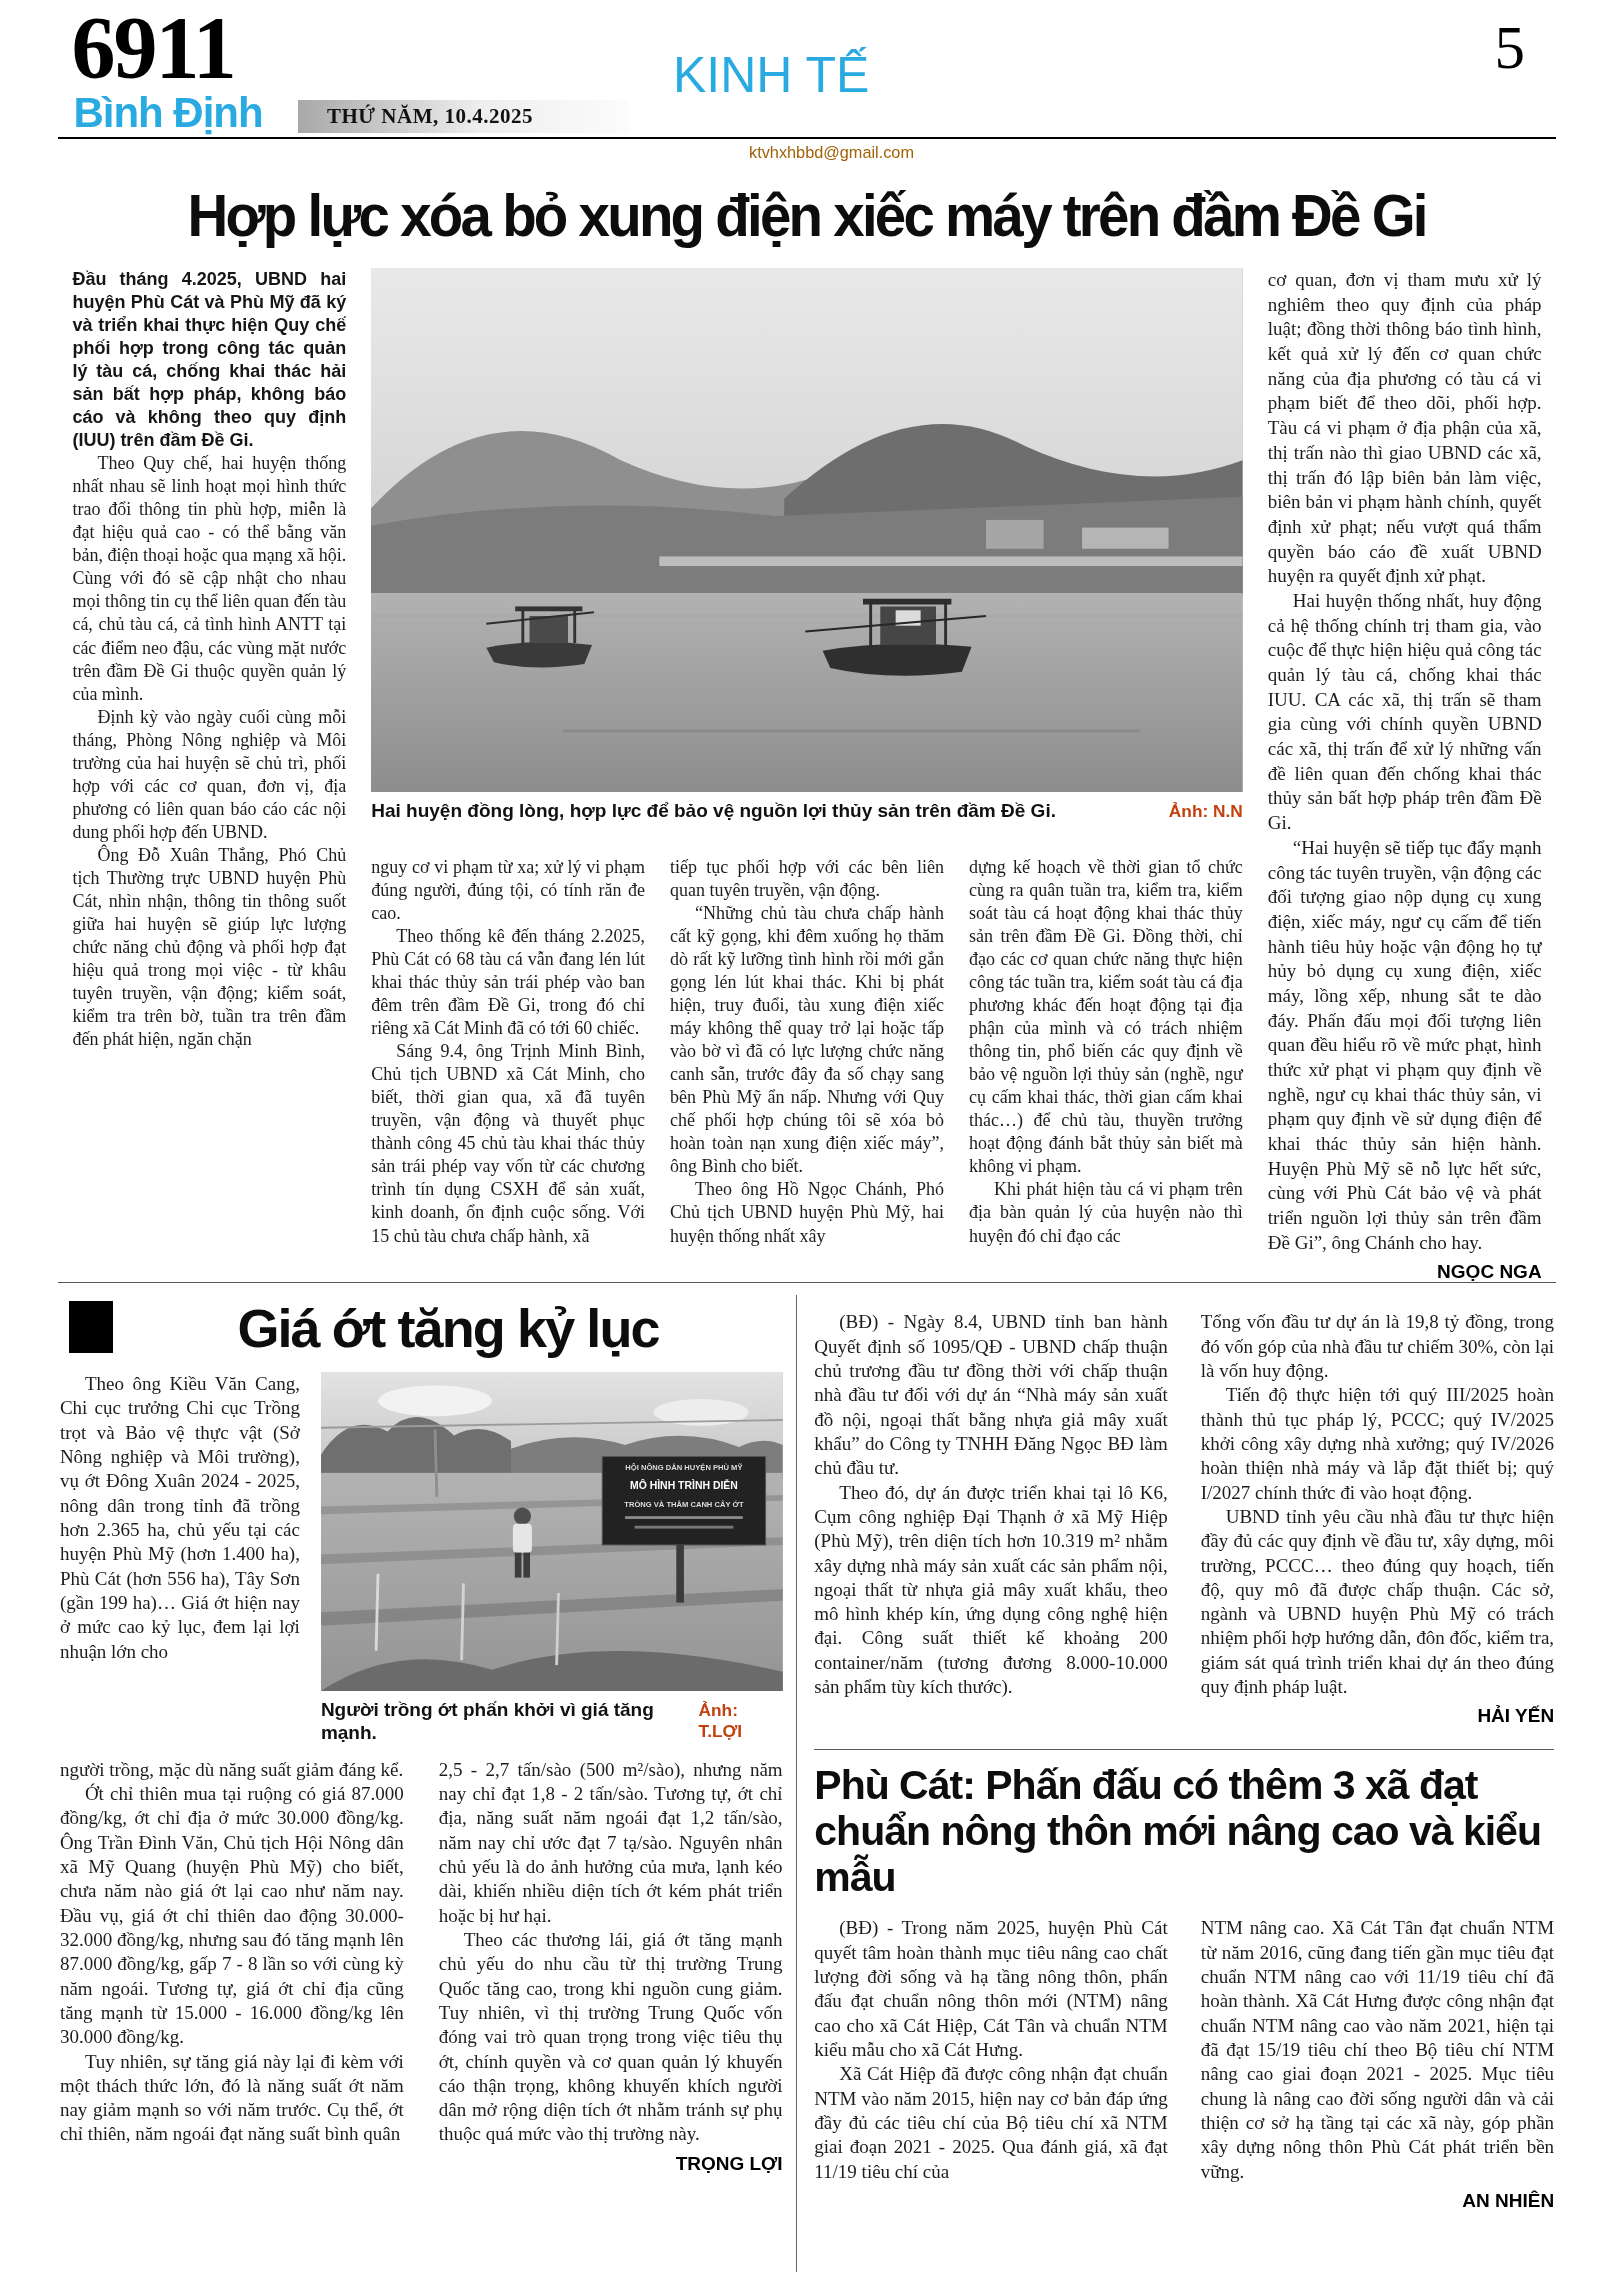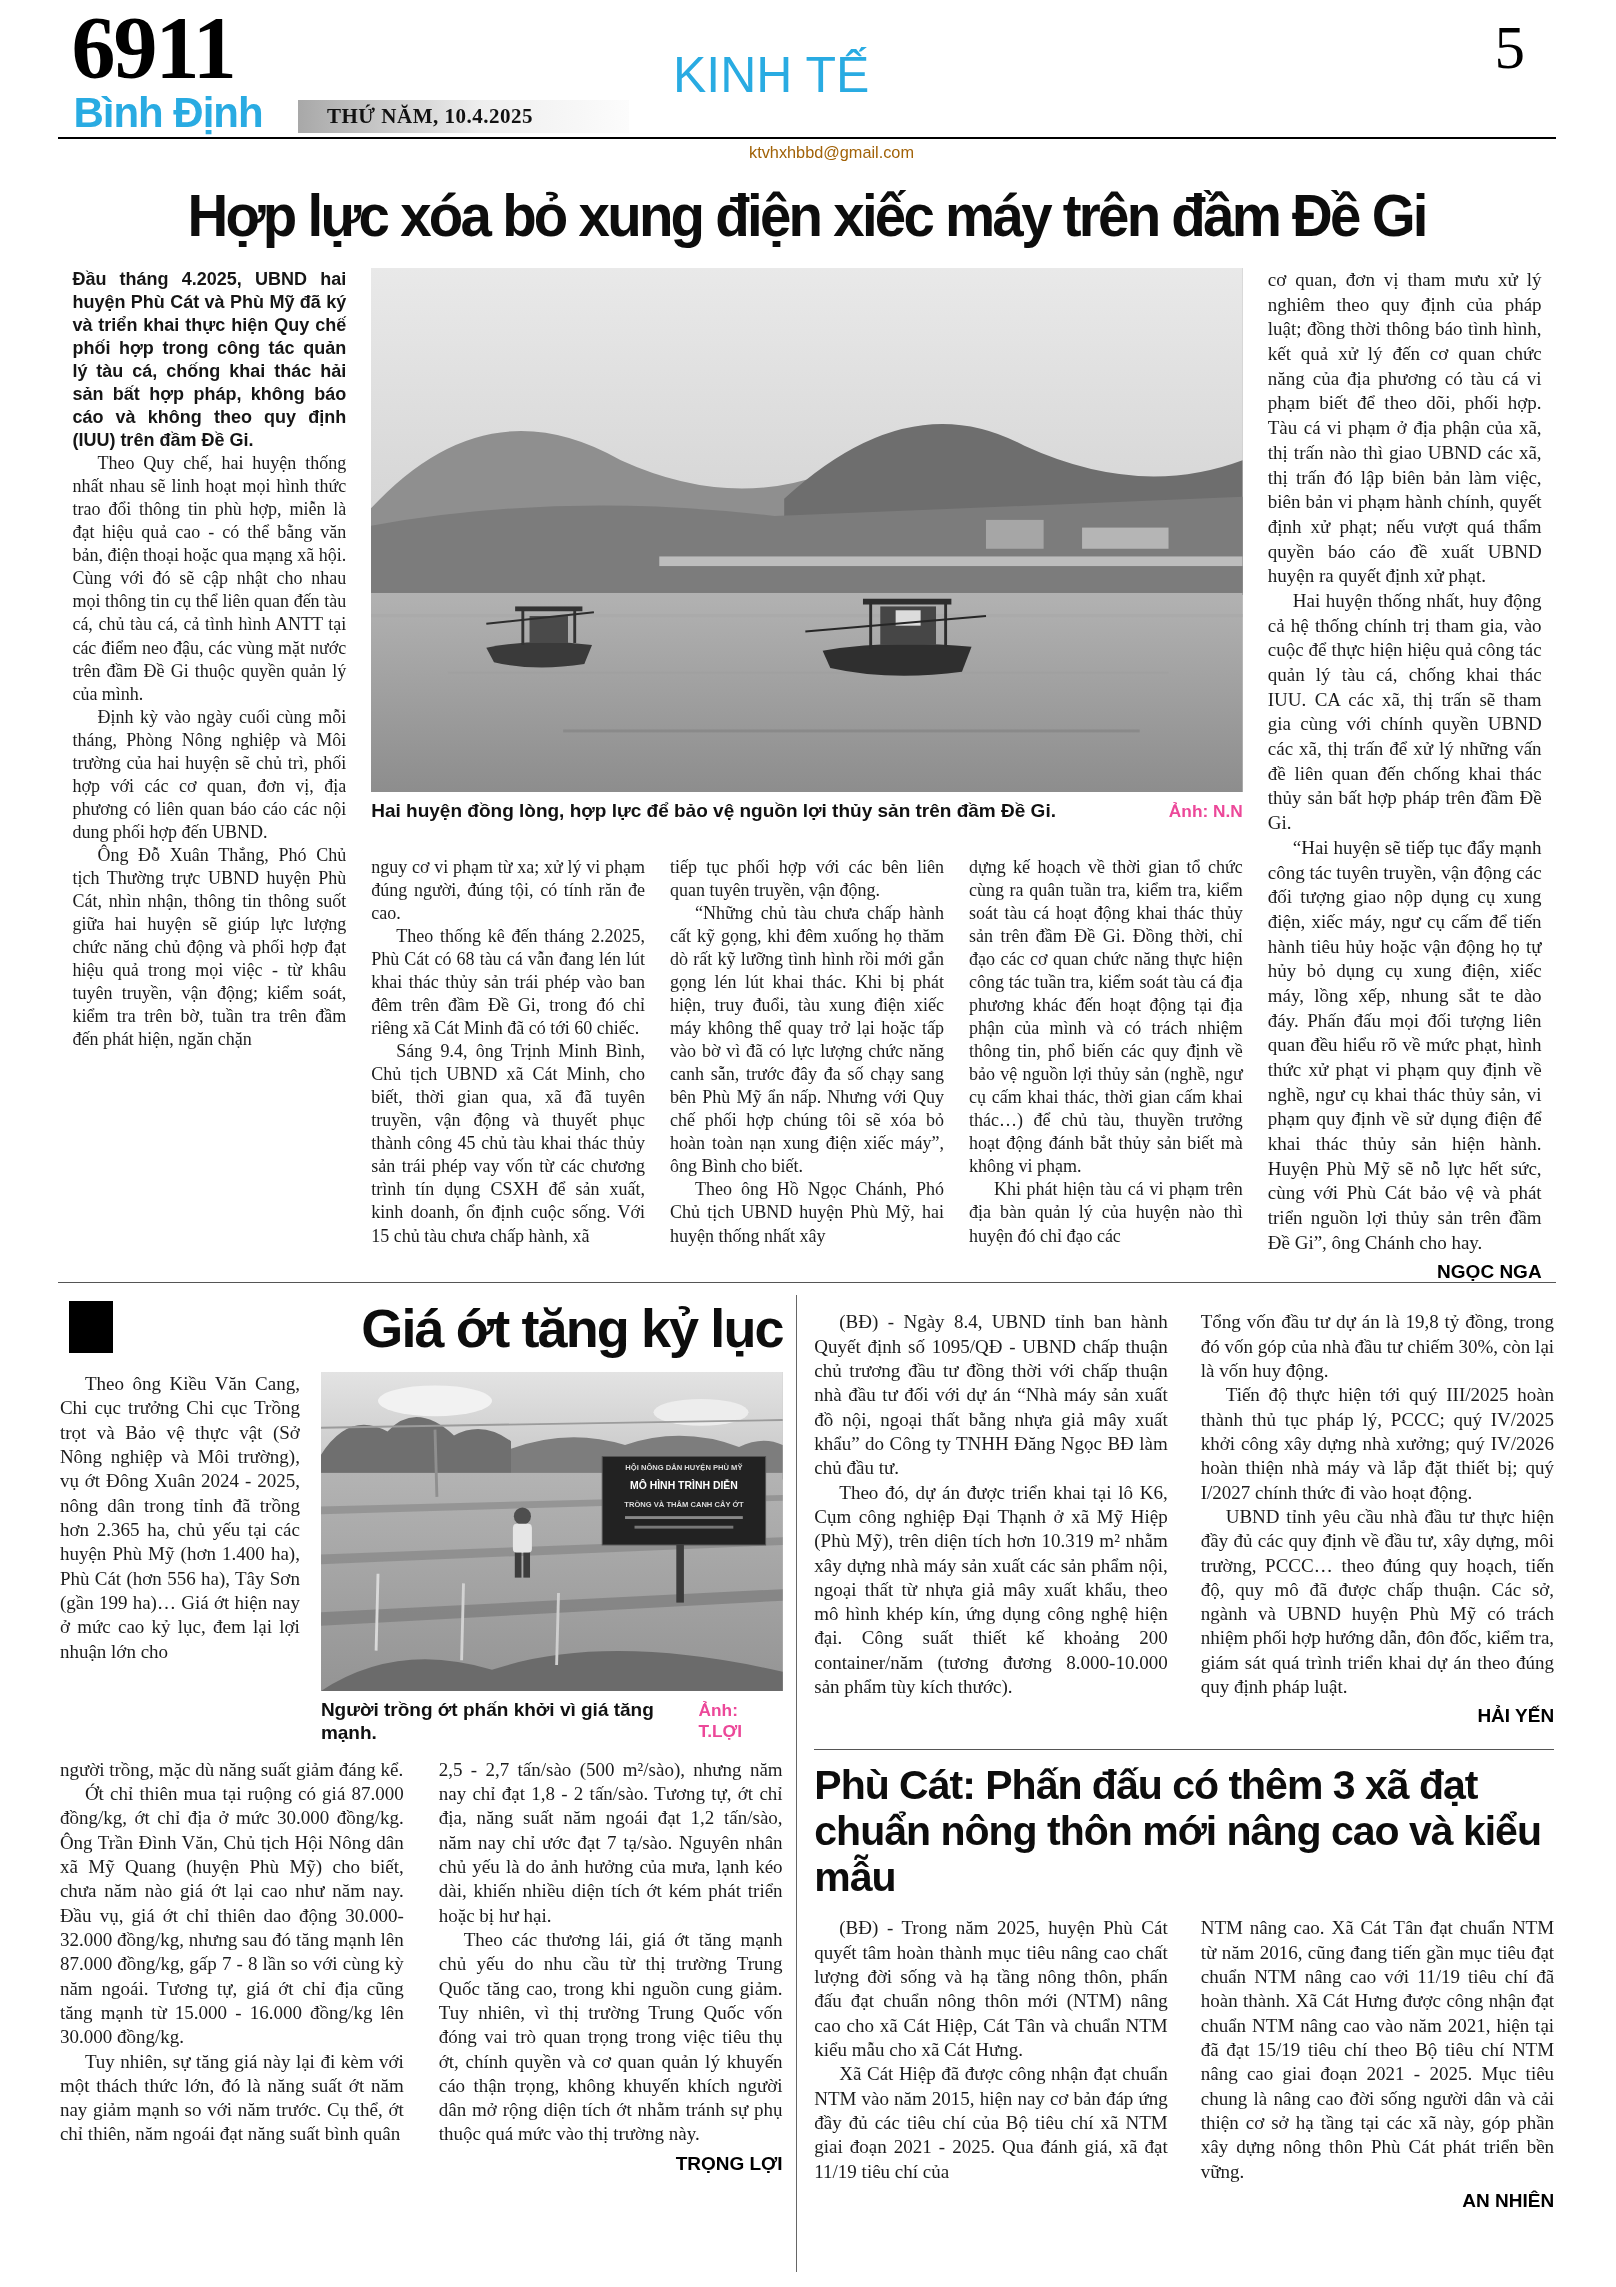--- a/index.html
+++ b/index.html
@@ -30,30 +30,30 @@
   .bodytxt p{margin:0;font-size:18px;line-height:1.28;text-align:justify;}
   .bodytxt p.ind{text-indent:25px;}
   .c1{grid-area:1/1/3/2;}
   .fig1{grid-area:1/2/2/5;margin:0;}
   .c5{grid-area:1/5/3/6;}
   .c5 p{font-size:19px;line-height:1.3;}
   .c2{grid-area:2/2/3/3;} .c3{grid-area:2/3/3/4;} .c4{grid-area:2/4/3/5;}
   .photo1{width:100%;height:524px;display:block;background:#c9c9c9;}
   .caption{display:flex;justify-content:space-between;align-items:baseline;margin-top:7.7px;}
   .caption .cap{font:700 19px/1.2 "Liberation Sans",sans-serif;color:#111;}
-  .caption .credit{font:700 17.3px/1.2 "Liberation Sans",sans-serif;color:#ec4899;}
+  .caption .credit{font:700 17.3px/1.2 "Liberation Sans",sans-serif;color:#c2410c;}
   .byline{font:700 19px/1.2 "Liberation Sans",sans-serif;text-align:right;margin-top:5.8px;color:#000;}
   
   .sect-rule{position:absolute;left:58px;right:61px;top:1282px;height:1px;background:#555;}
   
   .bottom{position:absolute;top:1295px;left:58px;right:61px;bottom:15.4px;display:flex;}
   .a2{width:738px;flex:none;padding:0 13.4px 0 1.9px;box-sizing:border-box;}
   .a2-head{display:flex;align-items:flex-start;margin-top:5.8px;}
   .sq{width:44px;height:52px;background:#000;flex:none;margin-left:9.6px;}
-  .a2-head h2{flex:1;margin:0;text-align:right;font:700 54px/1 "Liberation Sans",sans-serif;
+  .a2-head h2{flex:1;margin:0;text-align:center;font:700 54px/1 "Liberation Sans",sans-serif;
               letter-spacing:-1.9px;color:#0d0d0d;}
   .a2-row1{display:flex;margin-top:17.3px;column-gap:21px;}
   .a2-c1u{width:240px;flex:none;}
   .a2-figwrap{flex:1;}
   .photo2{width:100%;height:319px;display:block;background:#c9c9c9;}
   .a2-row2{display:flex;margin-top:13.4px;column-gap:35px;}
   .a2-row2 > div{width:50%;}
   .a2 .bodytxt p{font-size:19px;}
   .vrule{width:1px;background:#666;flex:none;}
   .rightcol{flex:1;padding:0 1.9px 0 17.3px;box-sizing:border-box;}

